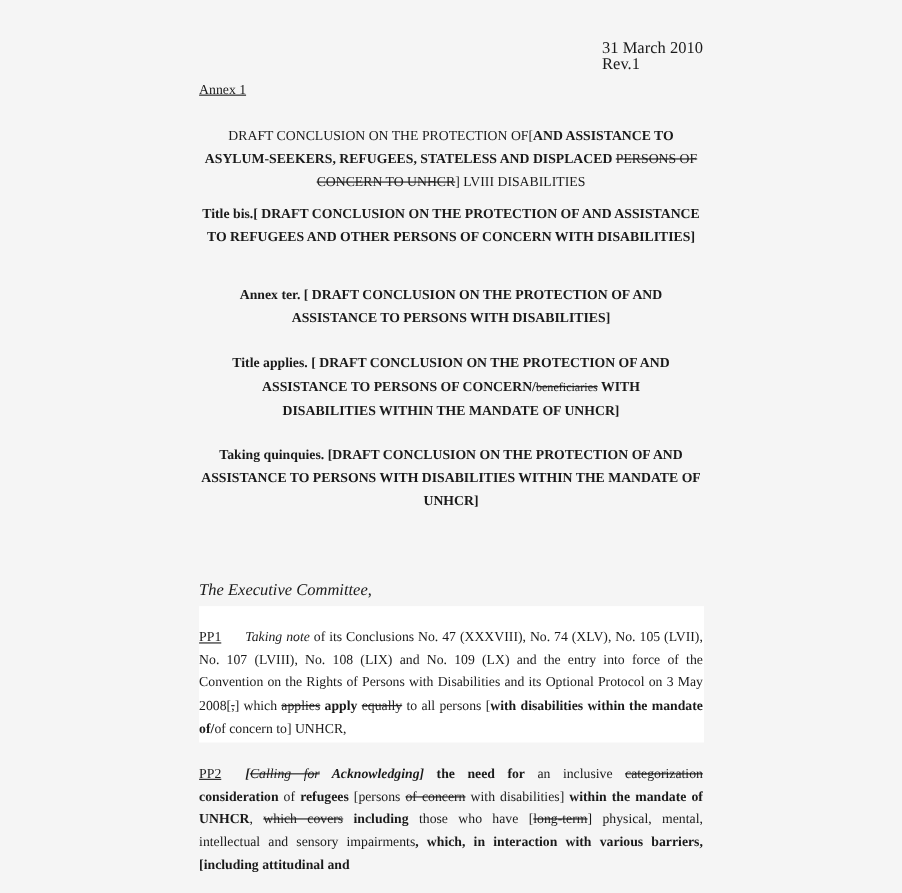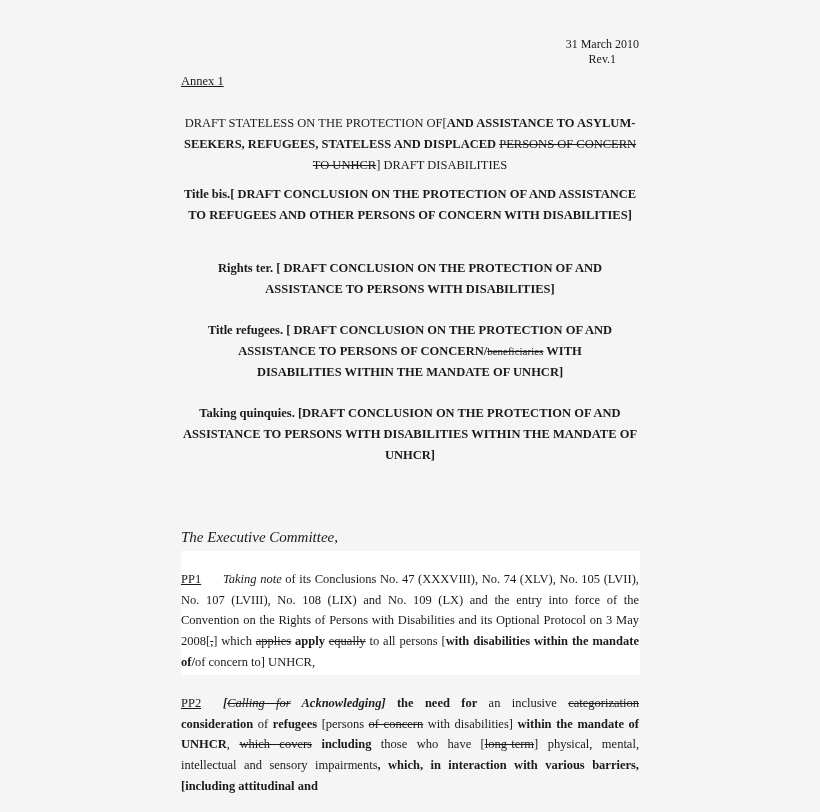--- a/index.html
+++ b/index.html
@@ -5,22 +5,22 @@
   html, body { margin: 0; padding: 0; }
   body {
     width: 820px; height: 812px; overflow: hidden;
     background: #f5f5f5;
     font-family: "Liberation Serif", "DejaVu Serif", serif;
     color: #1a1a1a;
     position: relative;
   }
   .page { position: absolute; left: 181px; top: 0; width: 458px; }
   .header-right {
-    position: absolute; right: 0; top: 37px; text-align: center;
-    font-size: 12px; line-height: 15px;
+    position: absolute; right: 0; top: 37px; text-align: left;
+    font-size: 15px; line-height: 15px;
   }
   .annex {
     position: absolute; left: 0; width: 458px; top: 74px; text-align: left;
     font-size: 12.5px; text-decoration: underline;
   }
   .title-block {
     position: absolute; left: 0; width: 458px; text-align: center;
     font-size: 12.5px; line-height: 21px;
   }
   .b { font-weight: bold; }
@@ -42,27 +42,27 @@
 
 <div class="page">
 
   <div class="header-right">
     <div>31 March 2010</div>
     <div>Rev.1</div>
   </div>
 
   <div class="annex">Annex 1</div>
 
-  <div class="title-block" style="top:113px;"><span>DRAFT STATELESS ON THE PROTECTION OF[</span><span class="b">AND ASSISTANCE TO ASYLUM-SEEKERS, REFUGEES, STATELESS AND DISPLACED</span> <span class="s">PERSONS OF CONCERN TO UNHCR</span><span>] DRAFT DISABILITIES</span></div>
+  <div class="title-block" style="top:113px;"><span>DRAFT CONCLUSION ON THE PROTECTION OF[</span><span class="b">AND ASSISTANCE TO ASYLUM-SEEKERS, REFUGEES, STATELESS AND DISPLACED</span> <span class="s">PERSONS OF CONCERN TO UNHCR</span><span>] LVIII DISABILITIES</span></div>
 
   <div class="title-block b" style="top:184px;"><span>Title bis.</span><span>[ DRAFT CONCLUSION ON THE PROTECTION OF AND ASSISTANCE TO REFUGEES AND OTHER PERSONS OF CONCERN WITH DISABILITIES]</span></div>
 
-  <div class="title-block b" style="top:258px;"><span>Rights ter.</span><span> [ DRAFT CONCLUSION ON THE PROTECTION OF AND ASSISTANCE TO PERSONS WITH DISABILITIES]</span></div>
+  <div class="title-block b" style="top:258px;"><span>Annex ter.</span><span> [ DRAFT CONCLUSION ON THE PROTECTION OF AND ASSISTANCE TO PERSONS WITH DISABILITIES]</span></div>
 
-  <div class="title-block b" style="top:320px; padding:0 14px; box-sizing:border-box;"><span>Title refugees.</span><span> [ DRAFT CONCLUSION ON THE PROTECTION OF AND ASSISTANCE TO PERSONS OF CONCERN/</span><span class="s" style="font-weight:normal;font-size:11px;text-align:right;">beneficiaries</span><span> WITH DISABILITIES WITHIN THE MANDATE OF UNHCR]</span></div>
+  <div class="title-block b" style="top:320px; padding:0 14px; box-sizing:border-box;"><span>Title applies.</span><span> [ DRAFT CONCLUSION ON THE PROTECTION OF AND ASSISTANCE TO PERSONS OF CONCERN/</span><span class="s" style="font-weight:normal;font-size:11px;text-align:right;">beneficiaries</span><span> WITH DISABILITIES WITHIN THE MANDATE OF UNHCR]</span></div>
 
   <div class="title-block b" style="top:403px;"><span>Taking quinquies.</span><span> [DRAFT CONCLUSION ON THE PROTECTION OF AND ASSISTANCE TO PERSONS WITH DISABILITIES WITHIN THE MANDATE OF UNHCR]</span></div>
 
   <div class="exec">The Executive Committee,</div>
 
   <div class="pp1-box"></div>
 
   <div class="para" style="top:569px;"><span class="num">PP1</span><span class="i">Taking note</span><span> of its Conclusions No. 47 (XXXVIII), No. 74 (XLV), No. 105 (LVII), No. 107 (LVIII), No. 108 (LIX) and No. 109 (LX) and the entry into force of the Convention on the Rights of Persons with Disabilities and its Optional Protocol on 3 May 2008[</span><span class="s">,</span><span>] which </span><span class="s">applies</span><span class="b"> apply </span><span class="s">equally</span><span> to all persons [</span><span class="b">with disabilities within the mandate of/</span><span>of concern to] UNHCR,</span></div>
 
   <div class="para" style="top:693px;"><span class="num">PP2</span><span class="i b">[</span><span class="i s">Calling for</span><span class="i b"> Acknowledging]</span><span class="b"> the need for</span><span> an inclusive </span><span class="s">categorization</span><span class="b"> consideration</span><span> of </span><span class="b">refugees</span><span>  [persons </span><span class="s">of concern</span><span> with disabilities] </span><span class="b">within the mandate of UNHCR</span><span>, </span><span class="s">which covers</span><span class="b"> including</span><span> those who have [</span><span class="s">long-term</span><span>] physical, mental, intellectual and sensory impairments</span><span class="b">, which, in interaction with various barriers, [including attitudinal and</span></div>

